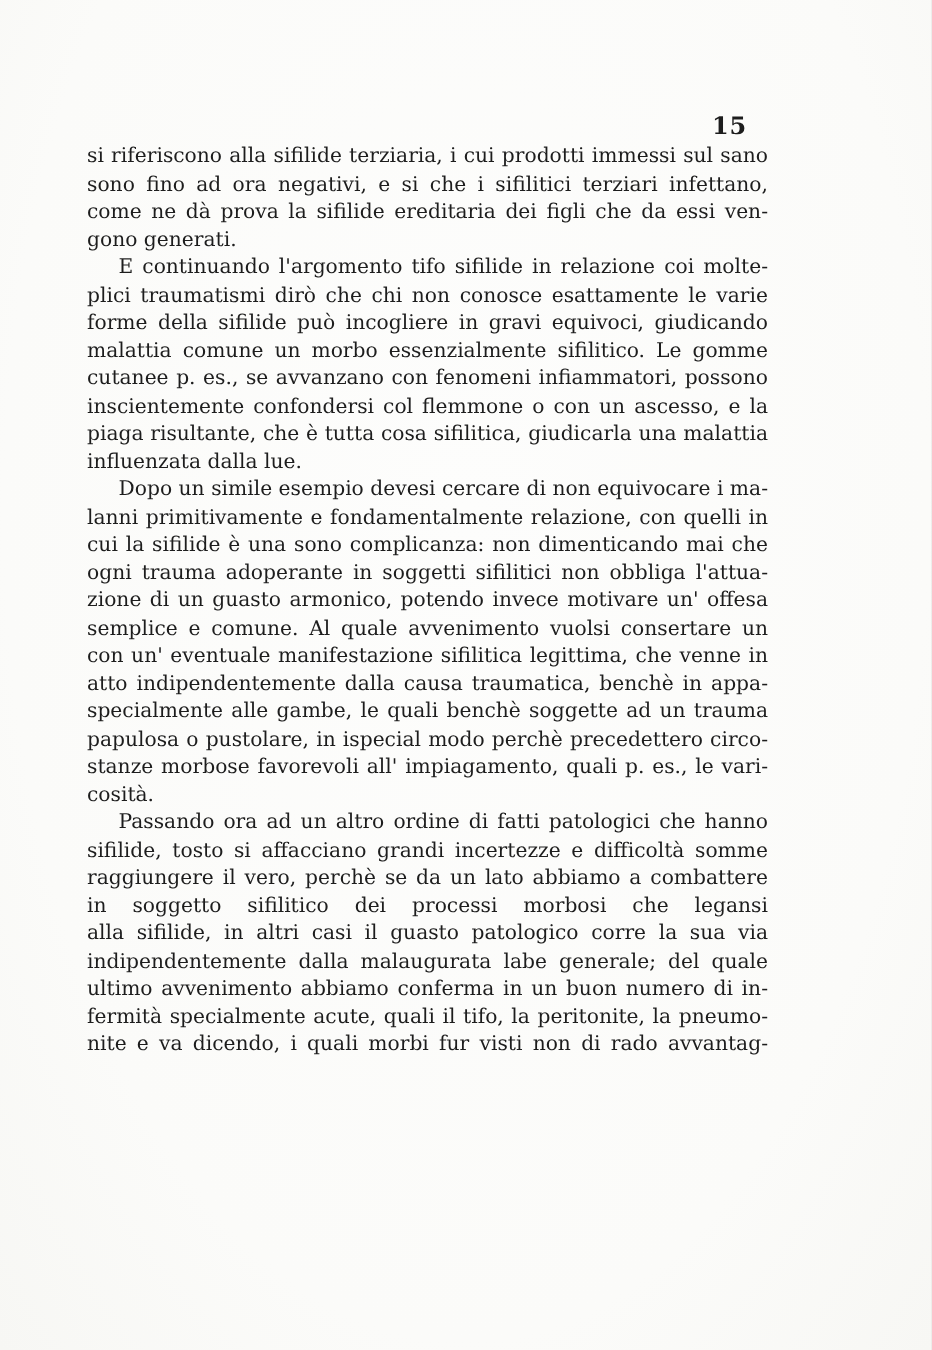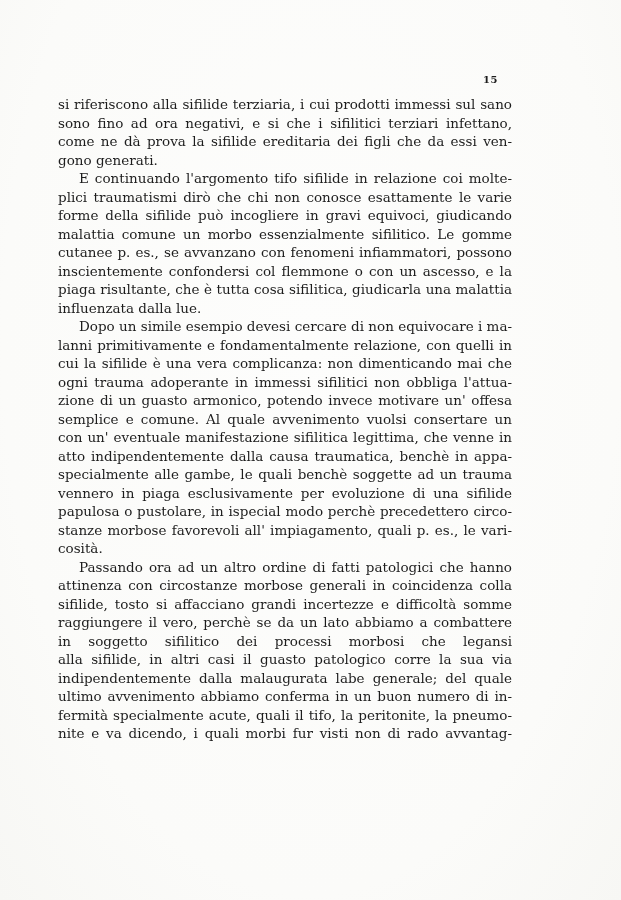--- a/index.html
+++ b/index.html
@@ -18,21 +18,21 @@
     overflow: hidden;
   }
   .page-number {
     position: absolute;
     top: 74px;
     left: 58px;
     width: 454px;
     box-sizing: border-box;
     padding-right: 14px;
     text-align: right;
-    font-size: 10px;
+    font-size: 16px;
     font-weight: bold;
     letter-spacing: 0.5px;
   }
   .text-block {
     position: absolute;
     top: 95px;
     left: 58px;
     width: 454px;
   }
   .para {
@@ -73,35 +73,33 @@
         <div class="line">forme della sifilide può incogliere in gravi equivoci, giudicando</div>
         <div class="line">malattia comune un morbo essenzialmente sifilitico. Le gomme</div>
         <div class="line">cutanee p. es., se avvanzano con fenomeni infiammatori, possono</div>
         <div class="line">inscientemente confondersi col flemmone o con un ascesso, e la</div>
         <div class="line">piaga risultante, che è tutta cosa sifilitica, giudicarla una malattia</div>
         <div class="line final">influenzata dalla lue.</div>
       </div>
       <div class="para">
         <div class="line indent">Dopo un simile esempio devesi cercare di non equivocare i ma-</div>
         <div class="line">lanni primitivamente e fondamentalmente relazione, con quelli in</div>
-        <div class="line">cui la sifilide è una vera complicanza: non dimenticando mai che</div>
-        <div class="line">ogni trauma adoperante in immessi sifilitici non obbliga l'attua-</div>
+        <div class="line">cui la sifilide è una sono complicanza: non dimenticando mai che</div>
+        <div class="line">ogni trauma adoperante in soggetti sifilitici non obbliga l'attua-</div>
         <div class="line">zione di un guasto armonico, potendo invece motivare un' offesa</div>
         <div class="line">semplice e comune. Al quale avvenimento vuolsi consertare un</div>
         <div class="line">con un' eventuale manifestazione sifilitica legittima, che venne in</div>
         <div class="line">atto indipendentemente dalla causa traumatica, benchè in appa-</div>
         <div class="line">specialmente alle gambe, le quali benchè soggette ad un trauma</div>
-        <div class="line">vennero in piaga esclusivamente per evoluzione di una sifilide</div>
         <div class="line">papulosa o pustolare, in ispecial modo perchè precedettero circo-</div>
         <div class="line">stanze morbose favorevoli all' impiagamento, quali p. es., le vari-</div>
         <div class="line final">cosità.</div>
       </div>
       <div class="para">
         <div class="line indent">Passando ora ad un altro ordine di fatti patologici che hanno</div>
-        <div class="line">attinenza con circostanze morbose generali in coincidenza colla</div>
         <div class="line">sifilide, tosto si affacciano grandi incertezze e difficoltà somme per</div>
         <div class="line">raggiungere il vero, perchè se da un lato abbiamo a combattere</div>
         <div class="line">in soggetto sifilitico dei processi morbosi che legansi strettamente</div>
         <div class="line">alla sifilide, in altri casi il guasto patologico corre la sua via</div>
         <div class="line">indipendentemente dalla malaugurata labe generale; del quale</div>
         <div class="line">ultimo avvenimento abbiamo conferma in un buon numero di in-</div>
         <div class="line">fermità specialmente acute, quali il tifo, la peritonite, la pneumo-</div>
         <div class="line">nite e va dicendo, i quali morbi fur visti non di rado avvantag-</div>
       </div>
     </div>

